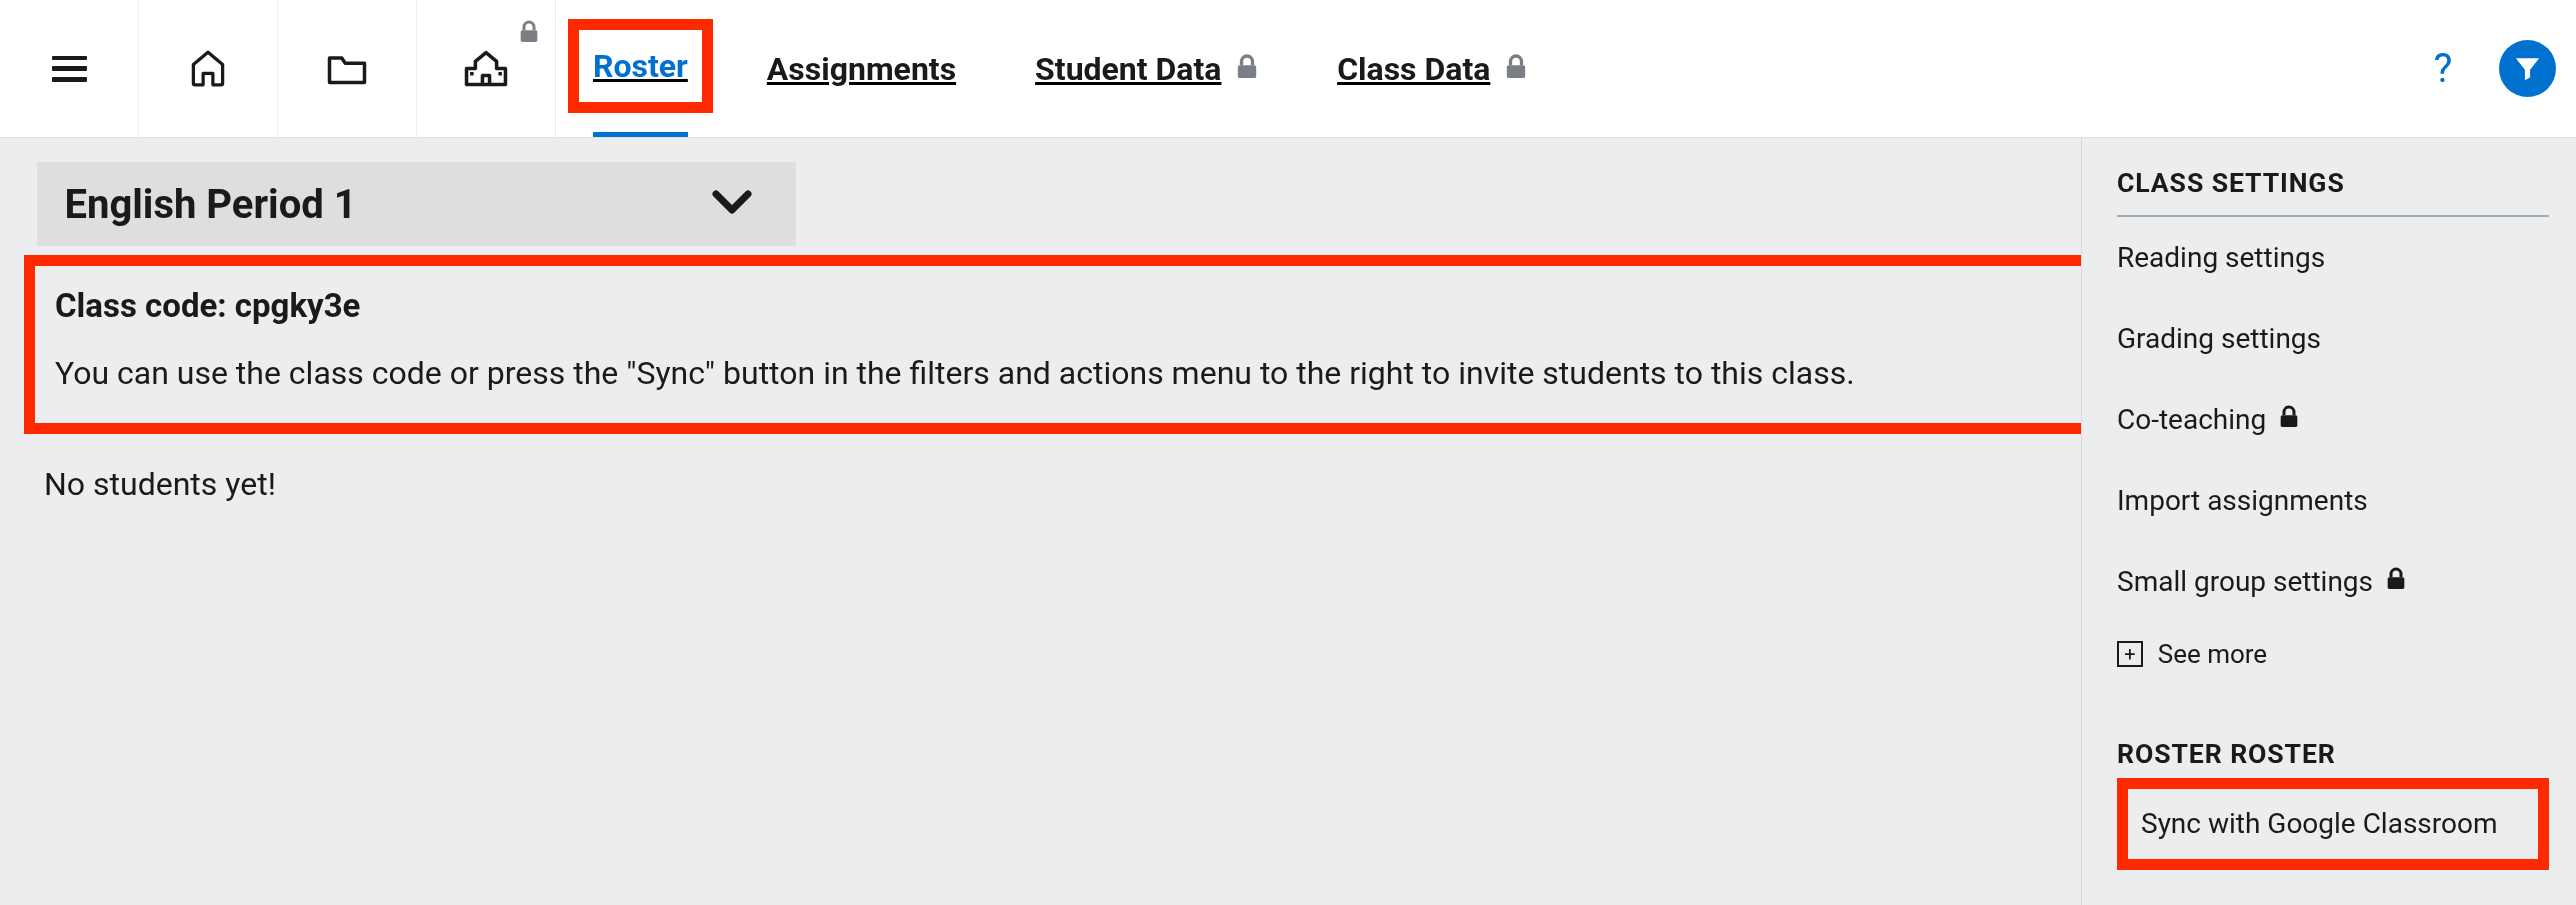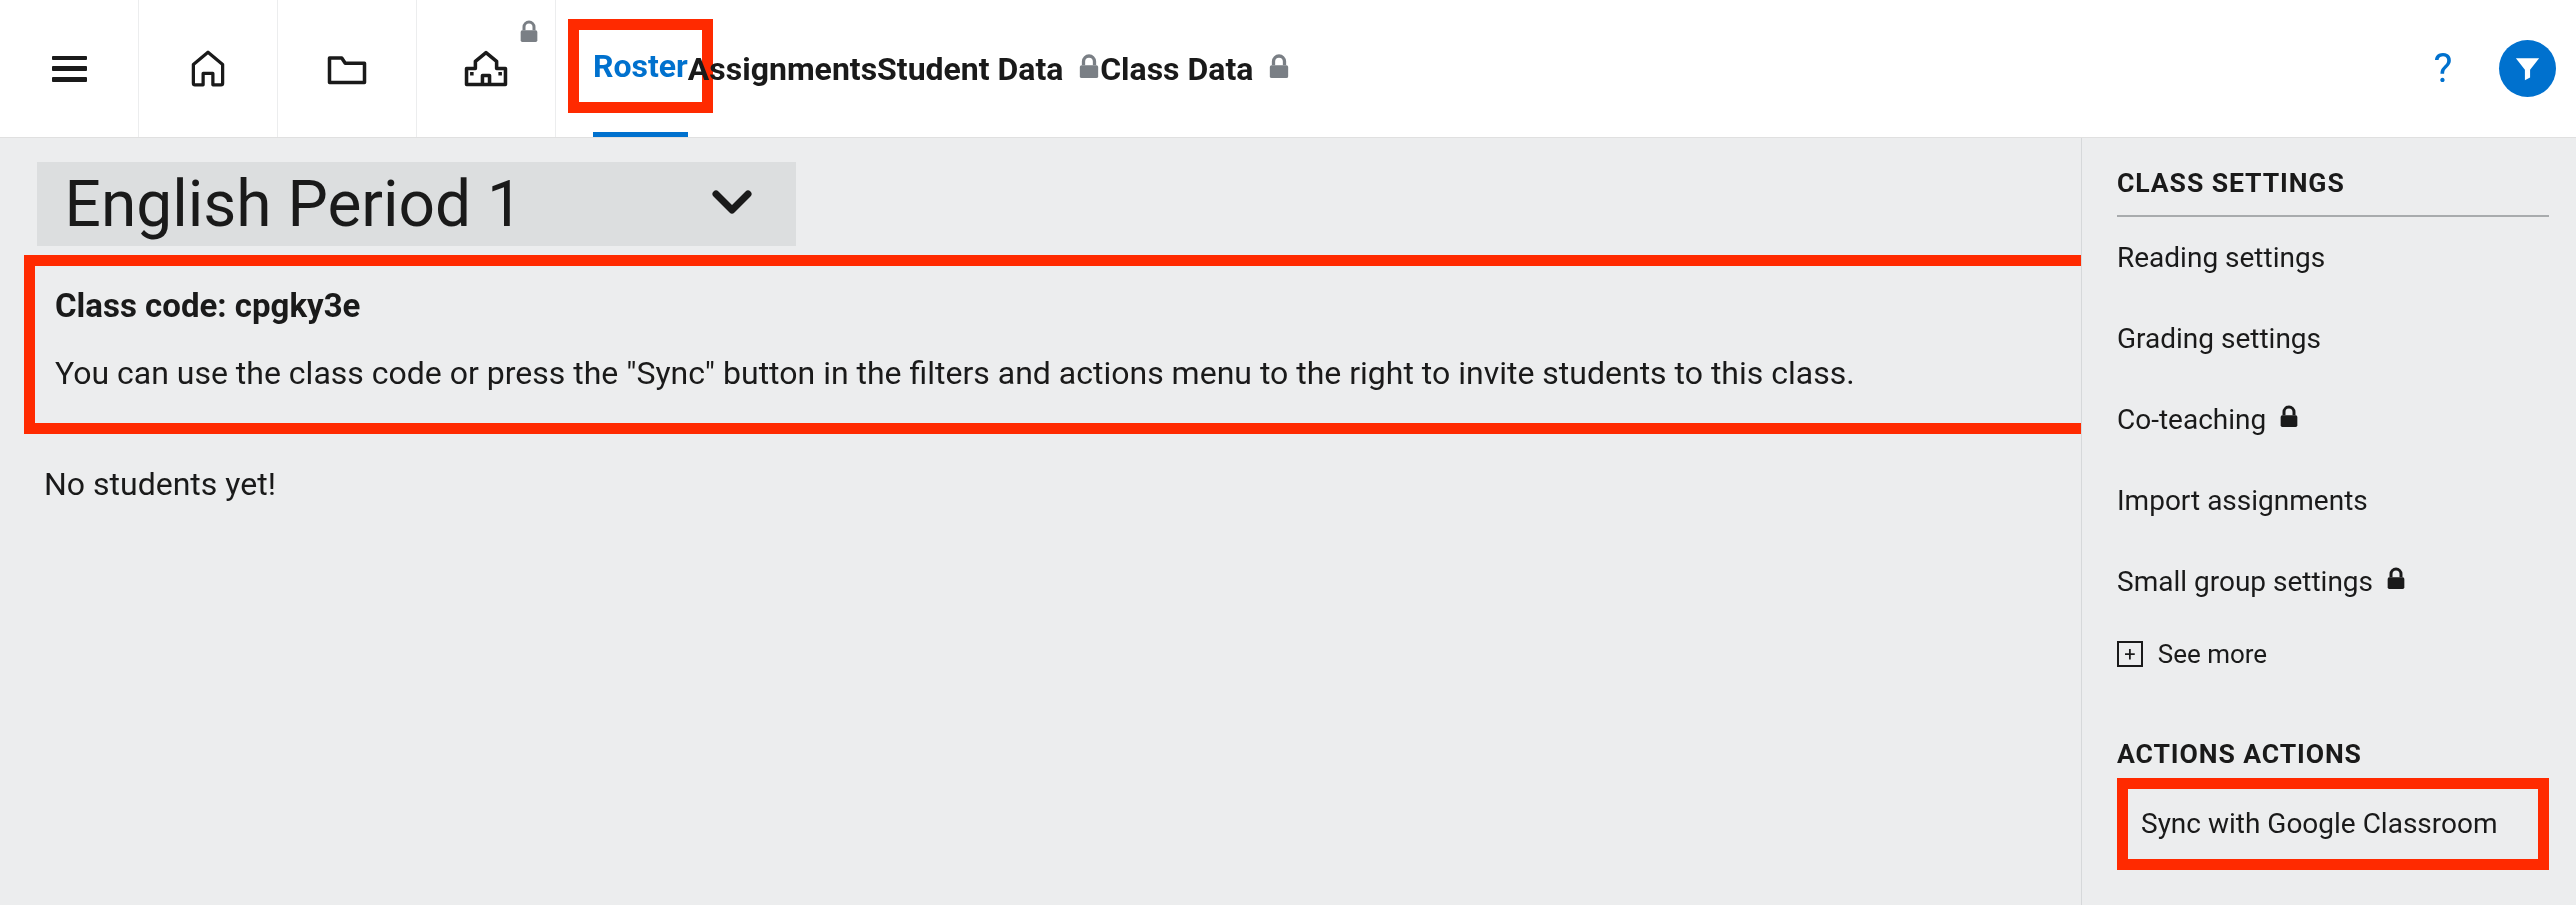--- a/index.html
+++ b/index.html
@@ -53,20 +53,22 @@
       position: absolute;
       top: 20px;
       right: 16.5px;
       color: #7a7f85;
     }
     .tabs-group {
       display: flex;
       align-items: center;
       height: 100%;
       padding-left: 37px;
+      gap: 79px;
+      text-decoration: underline;
     }
     .nav-tab {
       height: 100%;
       display: flex;
       align-items: center;
       gap: 11px;
       font-size: 32px;
       font-weight: 700;
       color: #1a1a1a;
       cursor: pointer;
@@ -131,22 +133,22 @@
       width: 759px;
       height: 84px;
       background: #dcdedf;
       display: flex;
       align-items: center;
       justify-content: space-between;
       padding: 0 44px 0 27.5px;
       cursor: pointer;
     }
     .class-selector-label {
-      font-size: 64px;
-      font-weight: 400;
+      font-size: 40px;
+      font-weight: 700;
       color: #1a1a1a;
     }
     .chevron-down-icon { color: #1a1a1a; }
 
     .info-box {
       margin: 9.2px 0 0 24px;
       width: 2392px;
       border: 11px solid #ff2a00;
       padding: 20px 20px 26px 20px;
     }
@@ -349,20 +351,20 @@
             <path d="M3 6V4a3 3 0 0 1 6 0v2" fill="none" stroke="#1a1a1a" stroke-width="1.8"></path>
           </svg>
         </span>
       </li>
     </ul>
     <div class="see-more">
       <span class="plus-box">+</span>
       <span>See more</span>
     </div>
 
-    <div class="sidebar-heading second">ACTIONS ACTIONS</div>
+    <div class="sidebar-heading second">ROSTER ROSTER</div>
     <div class="roster-action-highlight">
       <span>Sync with Google Classroom</span>
     </div>
   </div>
 
 </div>
 
 
 </body></html>

